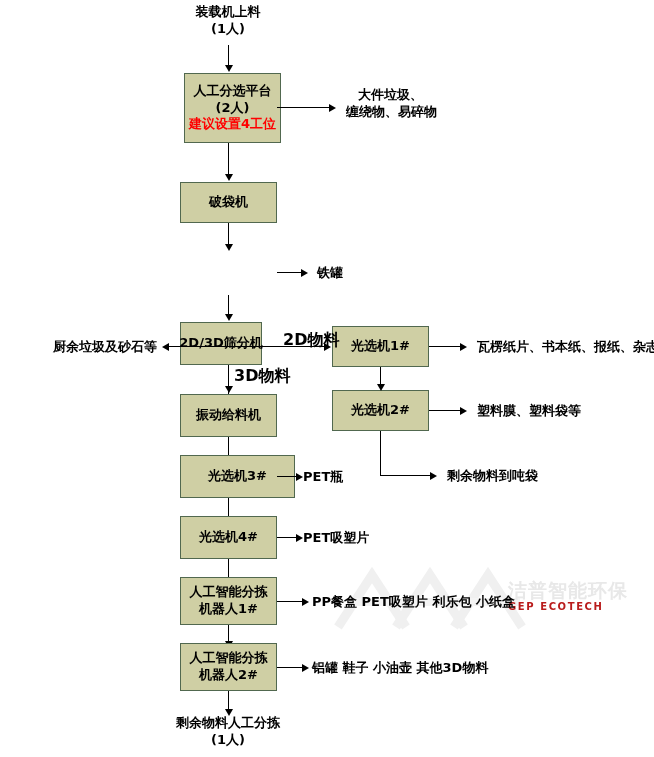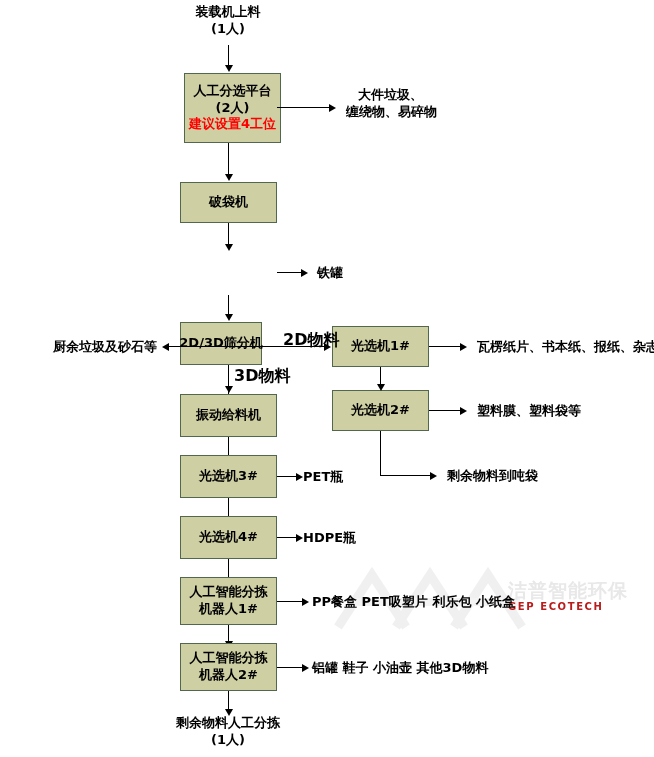--- a/index.html
+++ b/index.html
@@ -156,21 +156,21 @@
   <div class="arrow down" style="left:224.5px; top:386px;"></div>
   <div class="label small" style="left:234px; top:366px;">3D物料</div>
 
   <div class="node" style="left:180px; top:394px; width:97px; height:43px;">
     <span class="ln">振动给料机</span>
   </div>
 
   <div class="line v" style="left:228px; top:437px; height:21px;"></div>
   <div class="arrow down" style="left:224.5px; top:456px;"></div>
 
-  <div class="node" style="left:180px; top:455px; width:97px; height:43px;">
+  <div class="node" style="left:180px; top:455px; width:115px; height:43px;">
     <span class="ln">光选机3#</span>
   </div>
 
   <div class="line v" style="left:228px; top:498px; height:20px;"></div>
   <div class="arrow down" style="left:224.5px; top:517px;"></div>
 
   <div class="node" style="left:180px; top:516px; width:97px; height:43px;">
     <span class="ln">光选机4#</span>
   </div>
 
@@ -240,21 +240,21 @@
   <div class="line h" style="left:429px; top:410px; width:32px;"></div>
   <div class="arrow right" style="left:460px; top:406.5px;"></div>
   <div class="label" style="left:477px; top:403px;">塑料膜、塑料袋等</div>
 
   <div class="line h" style="left:277px; top:476px; width:20px;"></div>
   <div class="arrow right" style="left:296px; top:472.5px;"></div>
   <div class="label" style="left:303px; top:469px;">PET瓶</div>
 
   <div class="line h" style="left:277px; top:537px; width:20px;"></div>
   <div class="arrow right" style="left:296px; top:533.5px;"></div>
-  <div class="label" style="left:303px; top:530px;">HDPE瓶</div>
+  <div class="label" style="left:303px; top:530px;">PET吸塑片</div>
 
   <div class="line h" style="left:277px; top:601px; width:26px;"></div>
   <div class="arrow right" style="left:302px; top:597.5px;"></div>
   <div class="label" style="left:312px; top:594px;">PP餐盒  PET吸塑片 利乐包 小纸盒</div>
 
   <div class="line h" style="left:277px; top:667px; width:26px;"></div>
   <div class="arrow right" style="left:302px; top:663.5px;"></div>
   <div class="label" style="left:312px; top:660px;">铝罐  鞋子 小油壶 其他3D物料</div>
 
 </div>

